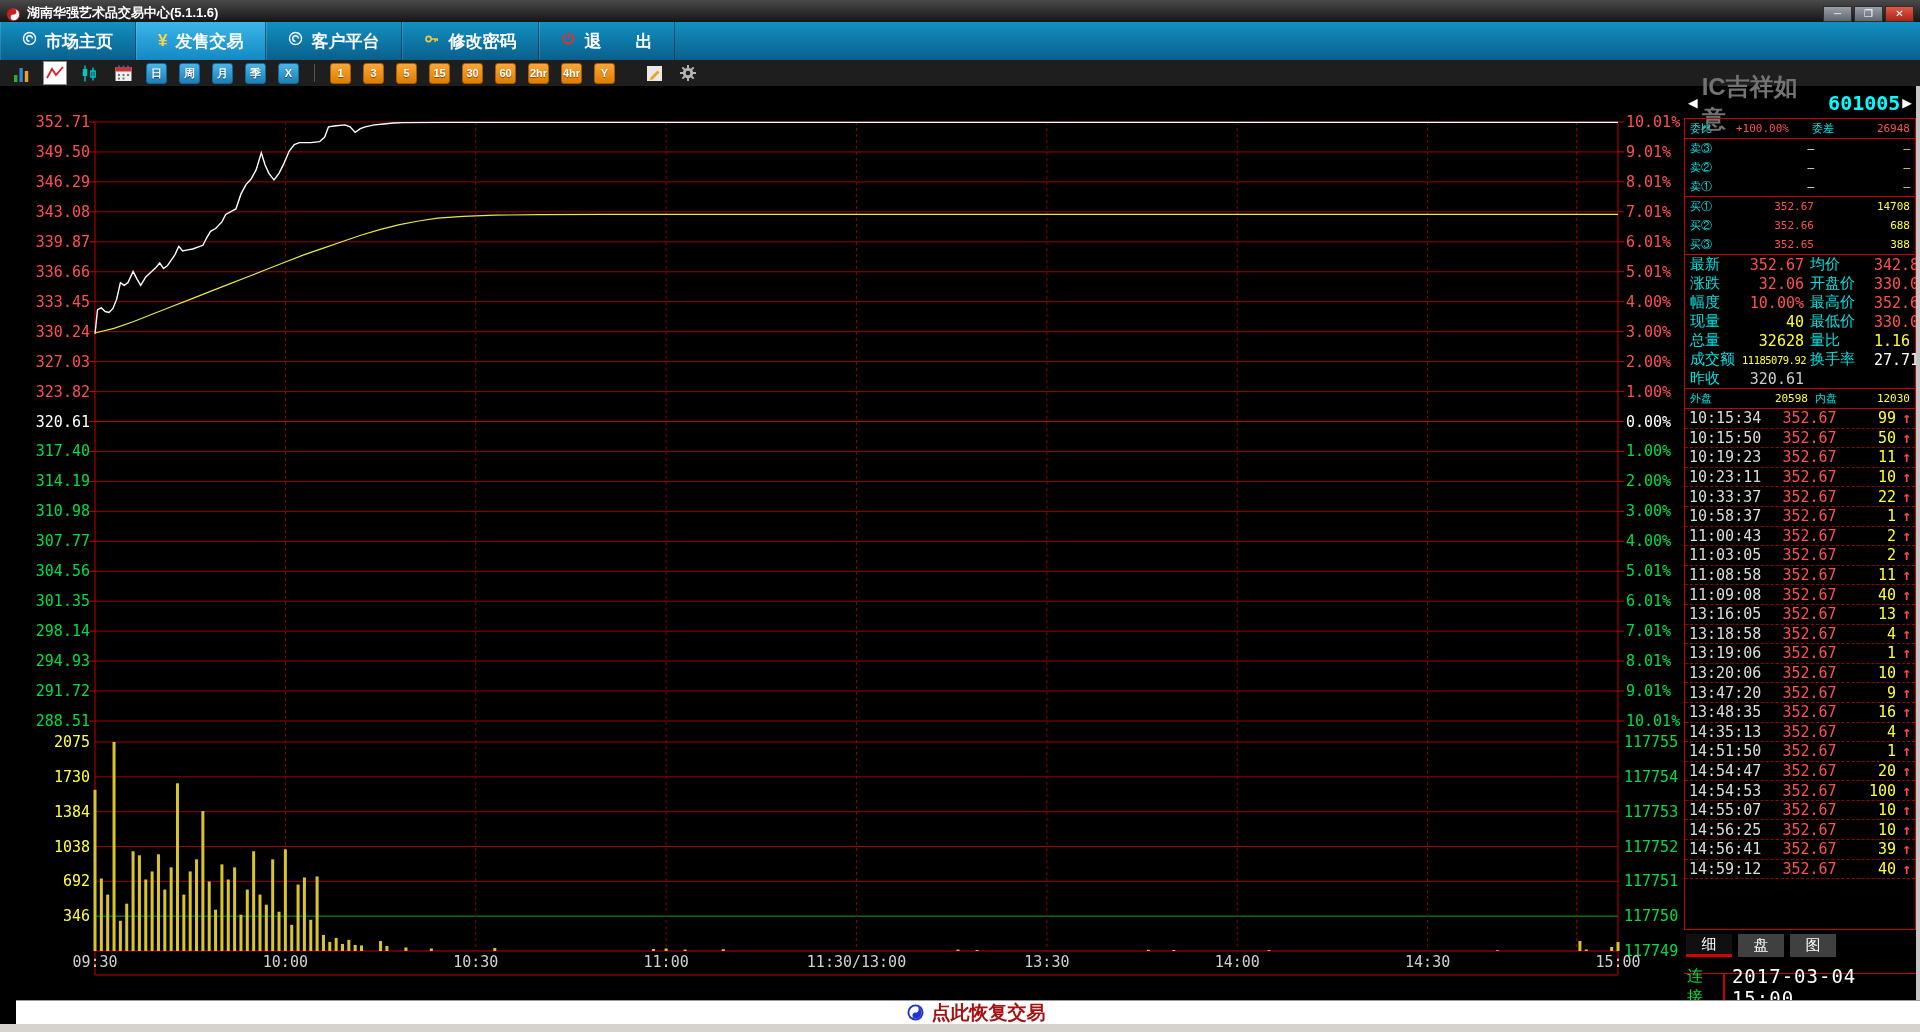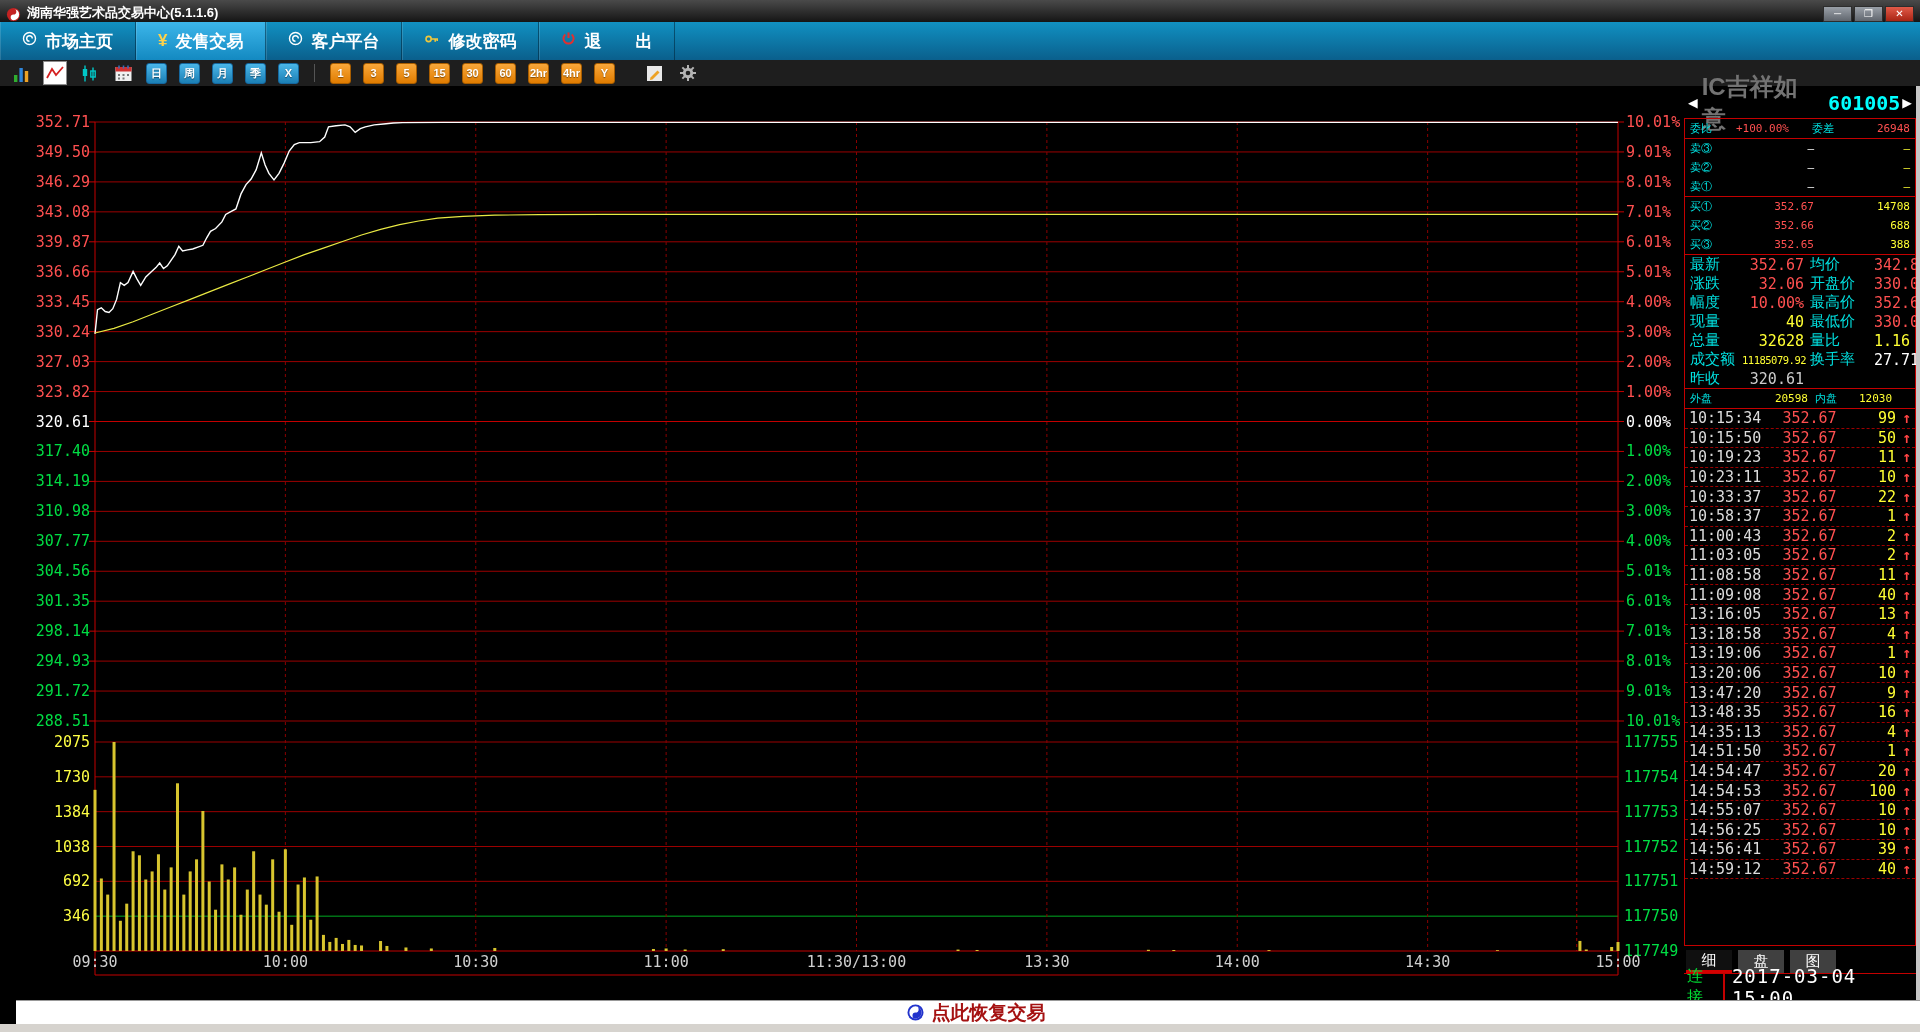--- a/index.html
+++ b/index.html
@@ -57,21 +57,21 @@
     border-bottom:1px dashed #9a0000;font-size:15px;box-sizing:border-box;}
   .t-time{color:#dcdcdc;width:74px;}
   .t-price{color:#ff5050;flex:1;text-align:center;}
   .t-qty{color:#ffff33;width:40px;text-align:right;}
   .t-arrow{color:#ff4444;width:15px;text-align:right;font-weight:bold;}
   .qp-tabs{height:27px;display:flex;gap:6px;align-items:flex-end;padding:0 2px;}
   .qp-tab{width:46px;height:23px;background:#404040;color:#fff;font-size:15px;cursor:pointer;
     display:flex;align-items:center;justify-content:center;box-sizing:border-box;
     font-family:"Liberation Sans","DejaVu Sans",sans-serif;}
   .qp-tab.active{background:#101010;border-bottom:3px solid #d40000;}
-  .qp-status{height:26px;border-top:1px solid #c40000;display:flex;align-items:center;gap:7px;padding:0 3px;}
+  .qp-status{height:26px;border-top:1px solid #c40000;display:flex;align-items:center;gap:7px;padding:0 3px;margin-top:16px;}
   .conn{color:#00dd33;font-size:16px;font-family:"Liberation Sans",sans-serif;}
   .sdiv{width:2px;height:100%;background:#c40000;}
   .sdt{color:#fff;font-size:19px;letter-spacing:1px;}
   .right-edge{position:absolute;top:86px;left:1916px;width:4px;height:914px;background:#c6c6c6;}
   
   .bottom-bar{position:absolute;top:1000px;left:16px;width:1920px;height:24px;background:#ffffff;
     display:flex;align-items:center;justify-content:center;gap:8px;border-top:1px solid #999;box-sizing:border-box;}
   .resume-link{color:#a51212;font-size:19px;font-weight:bold;text-decoration:none;cursor:pointer;}
   .bottom-strip{position:absolute;top:1024px;left:0;width:1920px;height:8px;background:#d6d3ce;}
 </style>
@@ -504,21 +504,21 @@
           <span class="sv gy">320.61</span>
           <span class="cy" style="padding-left: 6px;"></span>
           <span class="sv wh"></span>
         </div>
       </div>
     <div class="qp-box">
       <div class="qp-row">
         <span class="cy lbl">外盘</span>
         <span class="yl" style="width:72px;text-align:right;">20598</span>
         <span class="cy" style="width:44px;margin-left:7px;">内盘</span>
-        <span class="yl" style="flex:1;">12030</span>
+        <span class="yl" style="flex:1;text-align:right;">12030</span>
       </div>
     </div>
     <div class="qp-list" id="tradeList">
         <div class="trade-row">
           <span class="t-time">10:15:34</span>
           <span class="t-price">352.67</span>
           <span class="t-qty">99</span>
           <span class="t-arrow">↑</span>
         </div>
         <div class="trade-row">

